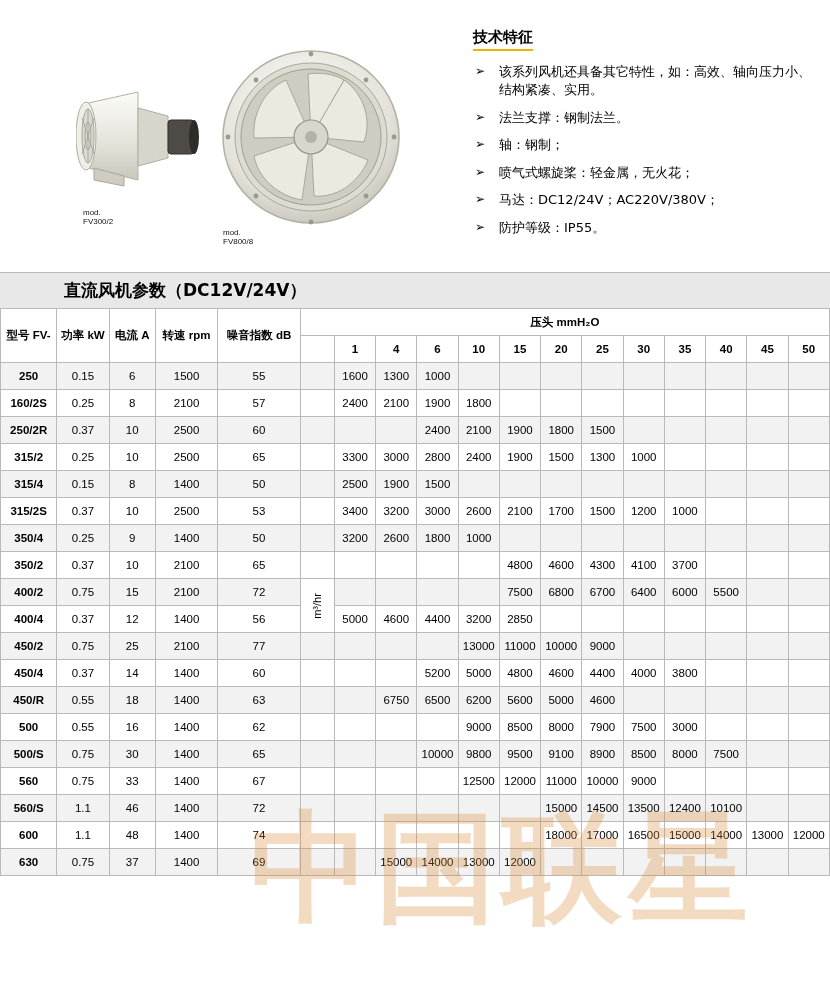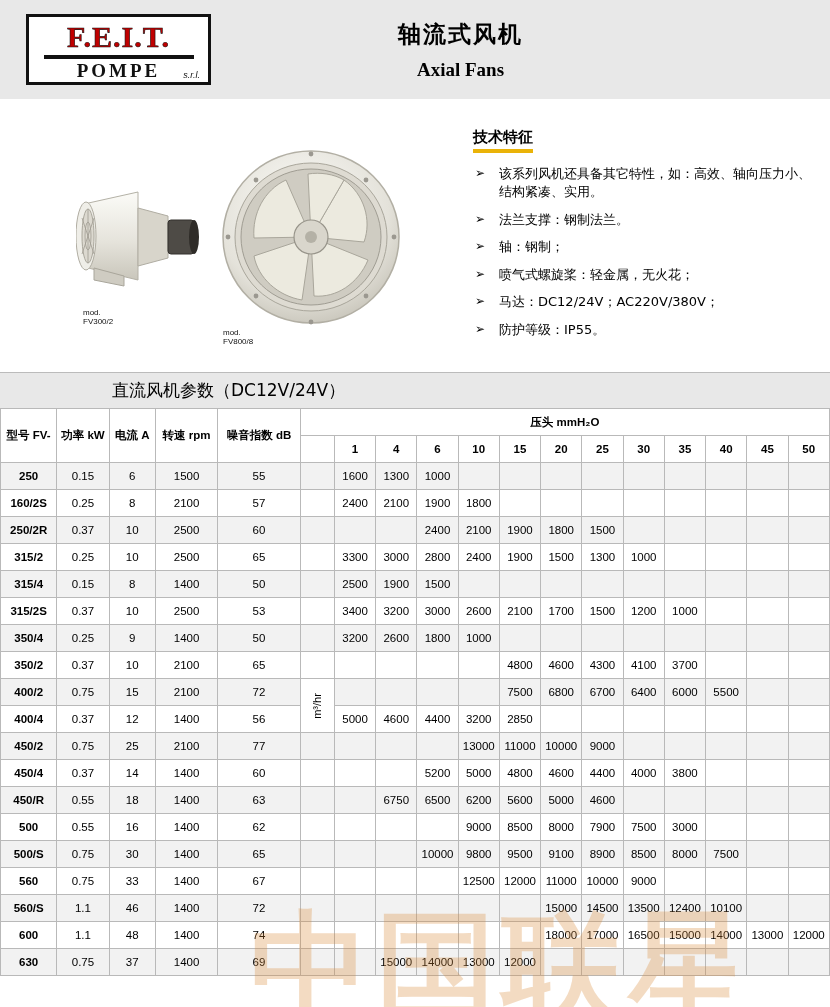--- a/index.html
+++ b/index.html
@@ -116,21 +116,21 @@
   .features {
     flex: 1;
     padding: 28px 10px 0 22px;
   }
   .features h3 {
     margin: 0 0 12px 0;
     font-family: "DejaVu Sans", sans-serif;
     font-size: 15px;
     font-weight: bold;
     color: #000;
-    border-bottom: 4px solid #eab308;
+    border-bottom: 2px solid #eab308;
     display: inline-block;
     padding-bottom: 2px;
   }
   .feat-list { list-style: none; margin: 0; padding: 0; }
   .feat-list li {
     position: relative;
     padding-left: 26px;
     margin-bottom: 9px;
     font-family: "DejaVu Sans", sans-serif;
     font-size: 13px;
@@ -143,24 +143,24 @@
     font-size: 12px;
     color: #000;
   }
 
   
   .section-bar {
     background: #e8e8e8;
     height: 36px;
     display: flex;
     align-items: center;
-    padding-left: 112px;
+    padding-left: 64px;
     font-family: "DejaVu Sans", sans-serif;
     font-size: 17px;
-    font-weight: normal;
+    font-weight: bold;
     color: #000;
     border-top: 1px solid #bbb;
   }
 
   
   .table-wrap { position: relative; }
   table.spec {
     border-collapse: collapse;
     width: 830px;
     table-layout: fixed;
@@ -216,32 +216,20 @@
     color: #d98b3a;
     letter-spacing: 6px;
     white-space: nowrap;
   }
 </style>
 </head>
 <body>
 
 <div class="page">
 
-  <div class="header">
-    <div class="logo-box">
-      <div class="logo-main">F.E.I.T.</div>
-      <div class="logo-bar"></div>
-      <div class="logo-sub">POMPE</div>
-      <div class="logo-srl">s.r.l.</div>
-    </div>
-    <div class="header-titles">
-      <div class="title-cn">轴流式风机</div>
-      <div class="title-en">Axial Fans</div>
-    </div>
-  </div>
 
   <div class="upper">
 
     <div class="photos">
 
       <svg class="fan-a" width="150" height="150" viewBox="0 0 150 150">
         <defs>
           <linearGradient id="gA" x1="0" y1="0" x2="0" y2="1">
             <stop offset="0%" stop-color="#fbfbf7"></stop>
             <stop offset="55%" stop-color="#e6e4dc"></stop>

